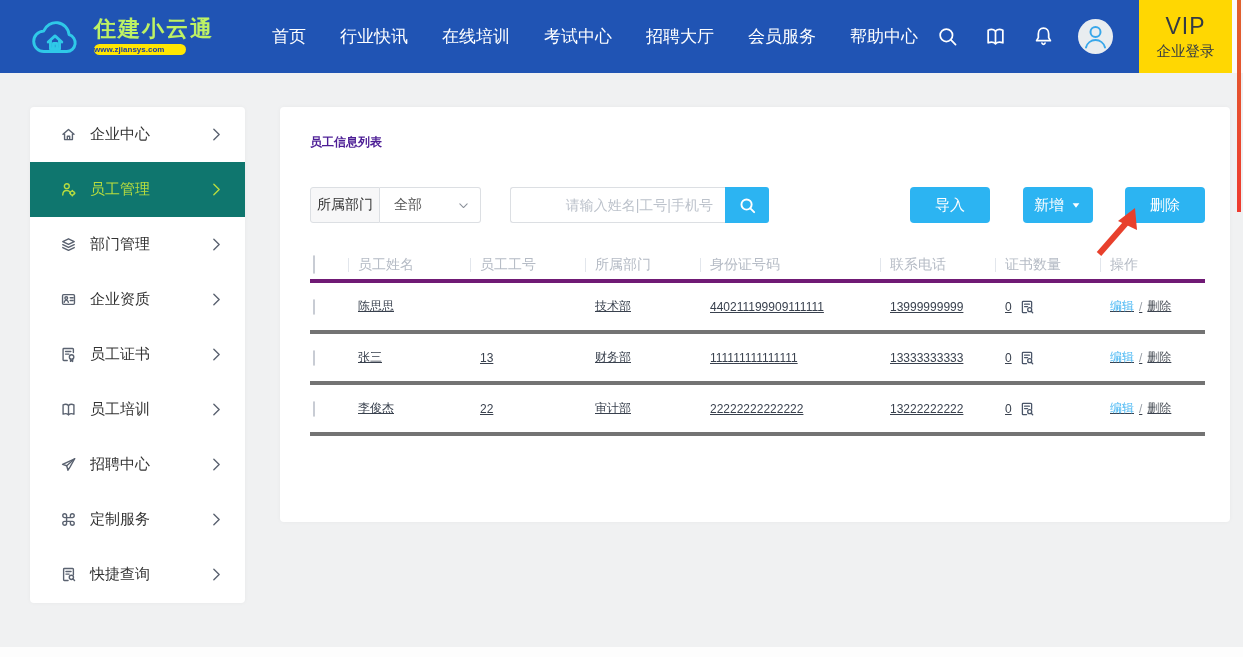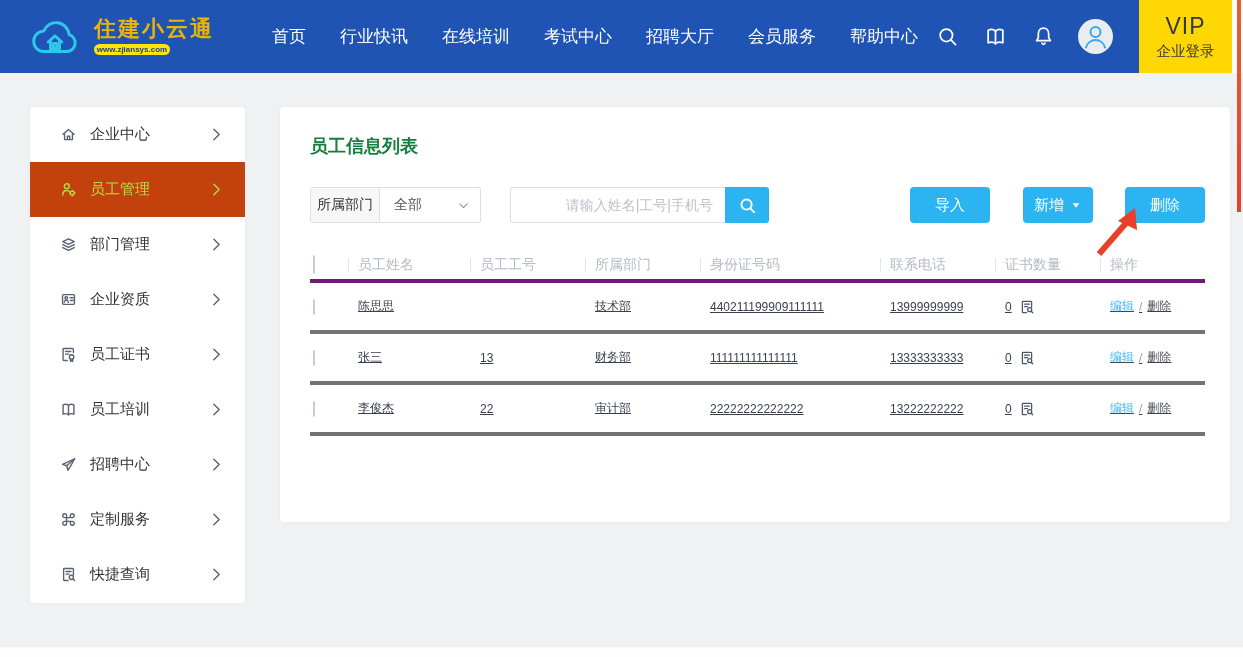--- a/index.html
+++ b/index.html
@@ -6,47 +6,47 @@
   html,body { width:1243px; height:657px; }
   body { font-family:"Liberation Sans","DejaVu Sans",sans-serif; background:#f0f1f2; position:relative; overflow:hidden; }
   .icon svg { width:100%; height:100%; fill:none; stroke:currentColor; stroke-width:1.3; stroke-linecap:round; stroke-linejoin:round; display:block; }
   .icon { display:inline-block; flex:none; }
 
   
   .navbar { position:absolute; left:0; top:0; width:1243px; height:73px; background:#2054b4; }
   .nav-right-gap { position:absolute; right:0; top:0; width:11px; height:73px; background:#fbfbfb; }
   .logo { position:absolute; left:26px; top:0; height:73px; display:flex; align-items:center; gap:10px; }
   .logo-cloud { width:58px; height:48px; }
-  .brand-title { color:#eab308; font-size:22px; font-weight:bold; letter-spacing:2px; line-height:1; }
-  .brand-url { margin-top:4px; background:#ffe602; color:#1d3fa5; font-size:8px; font-weight:bold; border-radius:8px; padding:1px 0; text-align:center; width:76px; }
+  .brand-title { color:#bef264; font-size:22px; font-weight:bold; letter-spacing:2px; line-height:1; }
+  .brand-url { margin-top:4px; background:#ffe602; color:#1d3fa5; font-size:8px; font-weight:bold; border-radius:8px; padding:1px 0; text-align:left; width:92px; }
   .nav-menu { position:absolute; left:272px; top:0; height:73px; display:flex; align-items:center; gap:34px; }
   .nav-item { color:#fff; font-size:17px; white-space:nowrap; cursor:pointer; }
   .nav-icons { position:absolute; left:936px; top:0; height:73px; display:flex; align-items:center; gap:25px; color:#fff; }
   .nav-icon { width:23px; height:23px; color:#fff; cursor:pointer; }
   .nav-icon svg { stroke-width:1.2; }
   .avatar { position:absolute; left:1078px; top:19px; width:35px; height:35px; border-radius:50%; background:#e9edf0; display:flex; align-items:center; justify-content:center; }
   .avatar svg { width:35px; height:35px; }
   .vip-box { position:absolute; right:11px; top:0; width:93px; height:73px; background:#ffd702; display:flex; flex-direction:column; align-items:center; justify-content:center; cursor:pointer; }
   .vip-line1 { font-size:23px; color:#333a45; letter-spacing:1px; }
   .vip-line2 { font-size:14.5px; color:#333a45; margin-top:2px; }
 
   
   .edge-strip { position:absolute; right:2px; top:0; width:4px; height:212px; background:linear-gradient(#e0622e,#ee3b2f); }
 
   
   .sidebar { position:absolute; left:30px; top:107px; width:215px; height:496px; background:#fff; border-radius:4px; box-shadow:0 0 4px rgba(0,0,0,.04); }
   .side-item { height:55px; display:flex; align-items:center; padding-left:30px; gap:13px; font-size:15px; color:#333; cursor:pointer; position:relative; }
   .side-item .icon { width:17px; height:17px; color:#5a6270; }
-  .side-item.active { background:#c2410c; color:#b7dc3f; }
+  .side-item.active { background:#0f766e; color:#b7dc3f; }
   .side-item.active .icon { color:#b7dc3f; }
   .side-chevron { position:absolute; right:20px; width:13px; height:13px; color:#6b7280; }
 
   
   .main-card { position:absolute; left:280px; top:107px; width:950px; height:415px; background:#fff; border-radius:4px; box-shadow:0 0 4px rgba(0,0,0,.04); }
-  .page-title { position:absolute; left:30px; top:27px; font-size:18px; color:#15803d; }
+  .page-title { position:absolute; left:30px; top:27px; font-size:12px; color:#4c1d95; }
 
   .filter-row { position:absolute; left:30px; top:80px; height:36px; display:flex; }
   .dept-label { width:70px; height:36px; background:#f7f7f8; border:1px solid #dcdfe3; border-radius:3px 0 0 3px; display:flex; align-items:center; justify-content:center; font-size:14px; color:#333; }
   .dept-select { width:101px; height:36px; background:#fff; border:1px solid #dcdfe3; border-left:none; border-radius:0 3px 3px 0; display:flex; align-items:center; padding:0 10px 0 14px; cursor:pointer; }
   .dept-value { font-size:14px; color:#555; flex:1; }
   .dept-caret { width:13px; height:13px; color:#8a9099; }
 
   .search-group { position:absolute; left:230px; top:80px; height:36px; display:flex; }
   .search-input { width:215px; height:36px; border:1px solid #dcdfe3; border-right:none; border-radius:3px 0 0 3px; padding:0 12px; font-size:14px; color:#333; outline:none; font-family:inherit;text-align:right; }
   .search-input::placeholder { color:#bcc2cb; }

